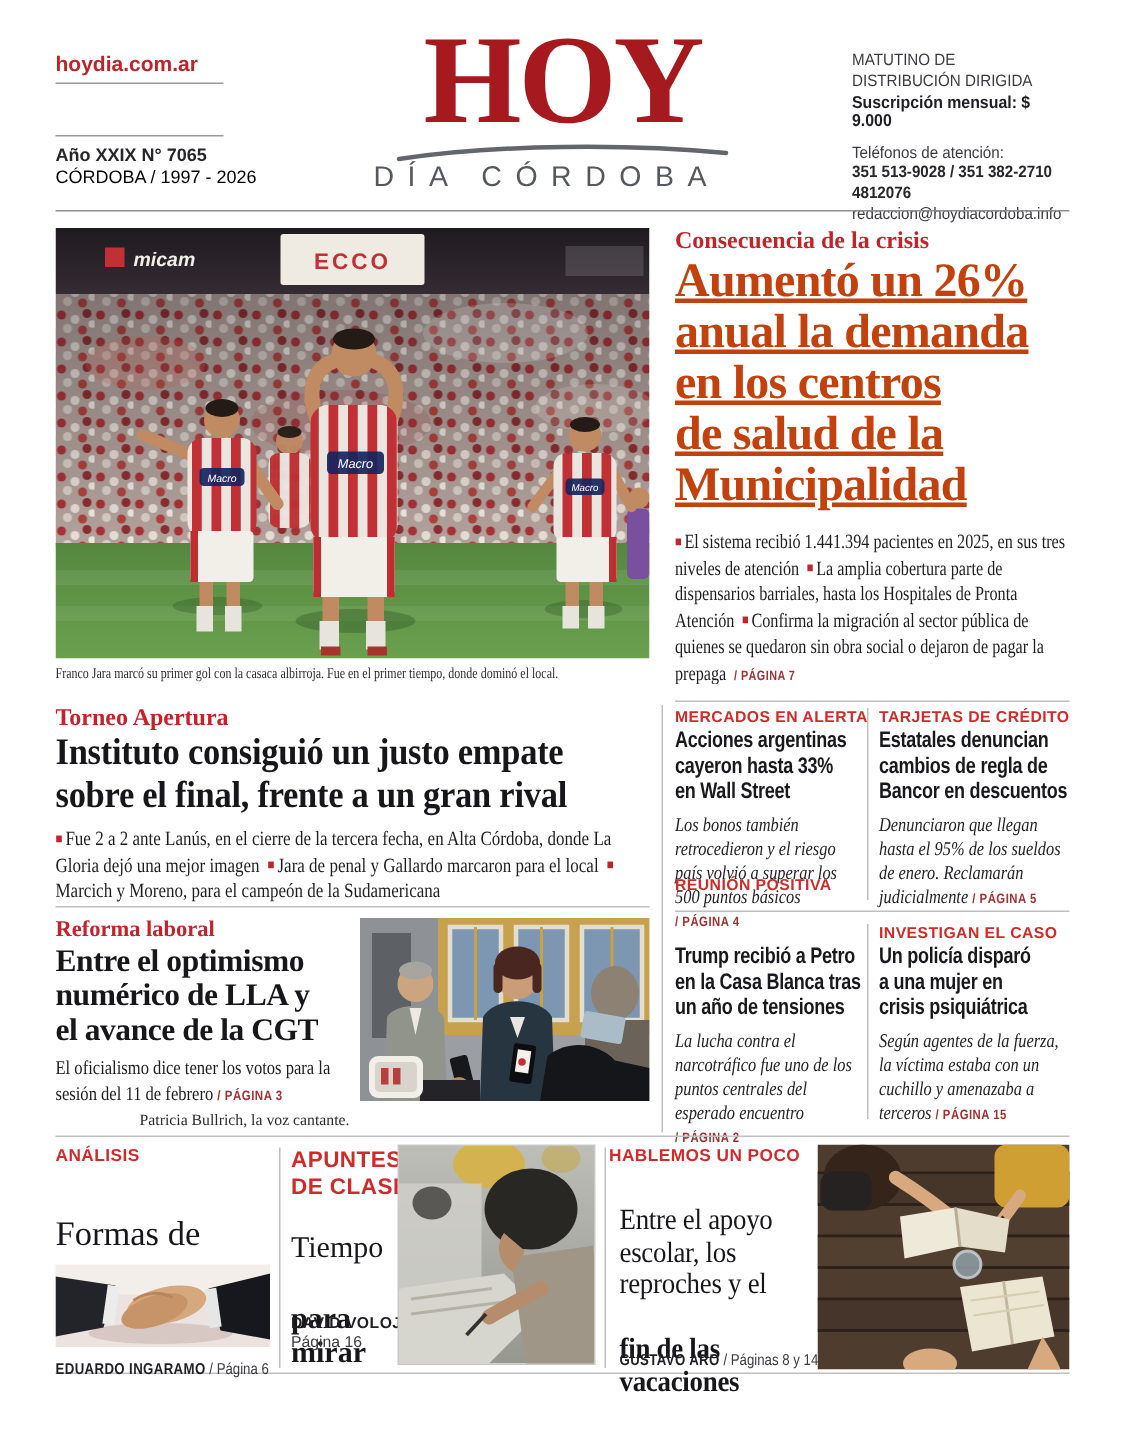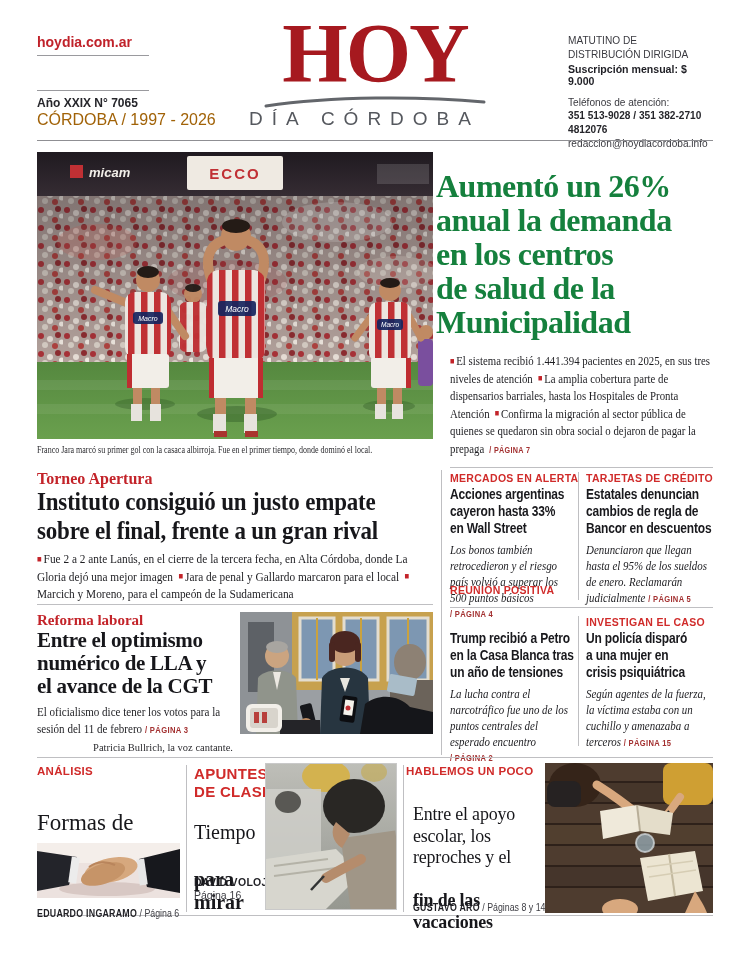--- a/index.html
+++ b/index.html
@@ -33,21 +33,21 @@
 </style>
 </head>
 <body>
 
 <div class="page">
 
   <div class="abs" style="left:37px;top:34px;font-size:14px;font-weight:bold;color:#c0222a;">hoydia.com.ar</div>
   <div class="rule" style="left:37px;top:55px;width:112px;height:1px;background:#9a9a9e;"></div>
   <div class="rule" style="left:37px;top:90px;width:112px;height:1px;background:#9a9a9e;"></div>
   <div class="abs" style="left:37px;top:96px;font-size:12px;font-weight:bold;color:#26262b;">Año XXIX N° 7065</div>
-  <div class="abs" style="left:37px;top:111px;font-size:16px;color:#a16207;">CÓRDOBA / 1997 - 2026</div>
+  <div class="abs" style="left:37px;top:111px;font-size:12px;color:#000000;">CÓRDOBA / 1997 - 2026</div>
 
   <div class="abs serif" style="left:270px;top:12px;width:210px;text-align:center;font-size:84px;font-weight:bold;color:#a6191f;line-height:1;letter-spacing:-2px;">HOY</div>
   <svg class="abs" style="left:262px;top:94px;" width="226" height="16" viewBox="0 0 226 16">
     <path d="M4,12 C 70,2 158,2 222,8" stroke="#63666b" stroke-width="3" fill="none" stroke-linecap="round"></path>
   </svg>
   <div class="abs" style="left:240px;top:108px;width:270px;text-align:left;font-size:19px;letter-spacing:9px;color:#55585e;padding-left:9px;box-sizing:border-box;">DÍA CÓRDOBA</div>
 
   <div class="abs cx92" style="left:568px;top:33px;width:160px;">
     <div class="ml" style="font-size:11px;color:#3a3a40;line-height:1.28;">MATUTINO DE
 DISTRIBUCIÓN DIRIGIDA</div>
@@ -168,21 +168,22 @@
       <rect x="172" y="206" width="5" height="40" fill="#bf2d31"></rect>
       <rect x="221" y="206" width="5" height="40" fill="#bf2d31"></rect>
       <circle cx="199" cy="84" r="15" fill="#c08a63"></circle>
       <ellipse cx="199" cy="74" rx="14" ry="7" fill="#241b16"></ellipse>
       <rect x="181" y="149" width="38" height="15" rx="3" fill="#16255e" opacity=".92"></rect>
       <text x="200" y="160" text-anchor="middle" font-family="Liberation Sans,sans-serif" font-size="8.5" font-style="italic" fill="#ffffff">Macro</text>
     </g>
   </svg>
   <div class="abs caption cx80" style="left:37px;top:444px;width:495px;font-size:10px;">Franco Jara marcó su primer gol con la casaca albirroja. Fue en el primer tiempo, donde dominó el local.</div>
 
-  <div class="abs serif ml" style="left:436px;top:170px;width:275px;font-size:32px;font-weight:bold;line-height:1.06;color:#15803d;letter-spacing:-.5px;">Aumentó un 26%
+  <div class="abs red-kicker" style="left:450px;top:152px;font-size:16px;">Consecuencia de la crisis</div>
+  <div class="abs serif ml" style="left:450px;top:170px;width:275px;font-size:32px;font-weight:bold;line-height:1.06;color:#c2410c;letter-spacing:-.5px;text-decoration:underline;">Aumentó un 26%
 anual la demanda
 en los centros
 de salud de la
 Municipalidad</div>
   <div class="abs body-serif cx80" style="left:450px;top:352px;width:332px;font-size:13.5px;line-height:1.3;">
     <span class="seg">El sistema recibió 1.441.394 pacientes en 2025, en sus tres niveles de atención</span>
     <span class="seg">La amplia cobertura parte de dispensarios barriales, hasta los Hospitales de Pronta Atención</span>
     <span class="seg">Confirma la migración al sector pública de quienes se quedaron sin obra social o dejaron de pagar la prepaga</span>
     <span class="pref">/ PÁGINA 7</span>
   </div>

